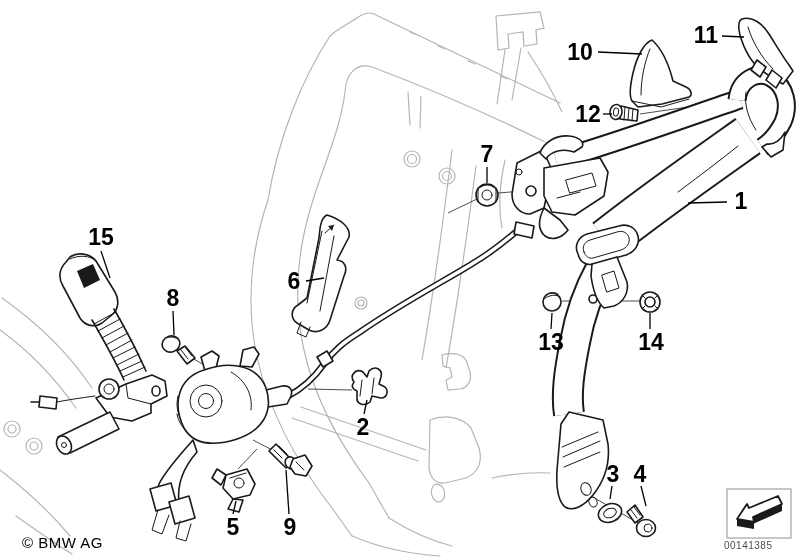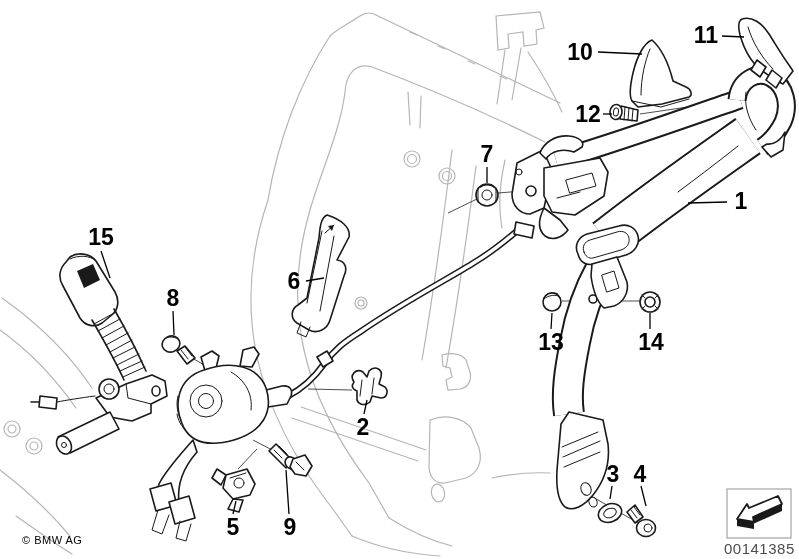--- a/index.html
+++ b/index.html
@@ -11,24 +11,24 @@
   .blk{stroke:var(--part-line,#1a1a1a);fill:none;stroke-width:1.6;stroke-linejoin:round;stroke-linecap:round;}
   .blkf{stroke:var(--part-line,#1a1a1a);fill:#fff;stroke-width:1.6;stroke-linejoin:round;stroke-linecap:round;}
   .blk1{stroke:var(--part-line,#1a1a1a);fill:none;stroke-width:1;stroke-linejoin:round;stroke-linecap:round;}
   .dk{fill:var(--part-line,#1a1a1a);stroke:none;}
   .thin{stroke:#3a3a3a;stroke-width:0.9;fill:none;}
   .beltO{stroke:var(--part-line,#1a1a1a);fill:none;stroke-linecap:butt;}
   .beltI{stroke:#fff;fill:none;stroke-linecap:butt;}
   .callout-num{font-family:"Liberation Sans",sans-serif;font-weight:bold;font-size:23px;
                fill:var(--callout-text,#000);}
   .callout-leader{stroke:var(--callout-text,#000);stroke-width:1.3;}
-  .copyright{position:absolute;left:22px;top:534px;font-size:11px;color:#000;
+  .copyright{position:absolute;left:22px;top:534px;font-size:15px;color:#000;
              letter-spacing:0.5px;white-space:nowrap;}
-  .imgnum{position:absolute;left:724px;top:540px;width:70px;text-align:right;
-          font-size:15px;color:var(--imgnum-text,#4d4d4d);letter-spacing:0.5px;}
+  .imgnum{position:absolute;left:724px;top:540px;width:70px;text-align:left;
+          font-size:10px;color:var(--imgnum-text,#4d4d4d);letter-spacing:0.5px;}
   .thumb-border{stroke:var(--thumb-border,#a3a3a3);fill:#fff;stroke-width:1.2;}
 </style>
 </head>
 <body>
 
 <div class="stage">
 
 <svg id="diagram-svg" width="799" height="559" viewBox="0 0 799 559">
 
   <g id="frame">

